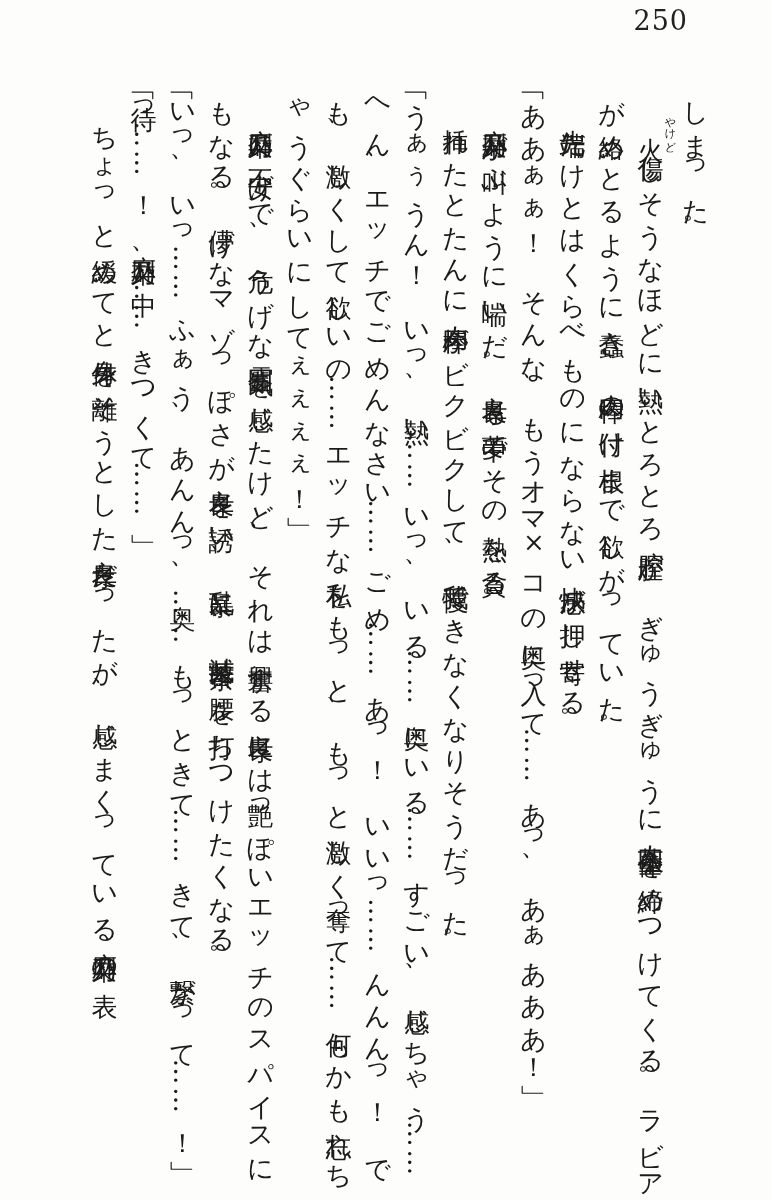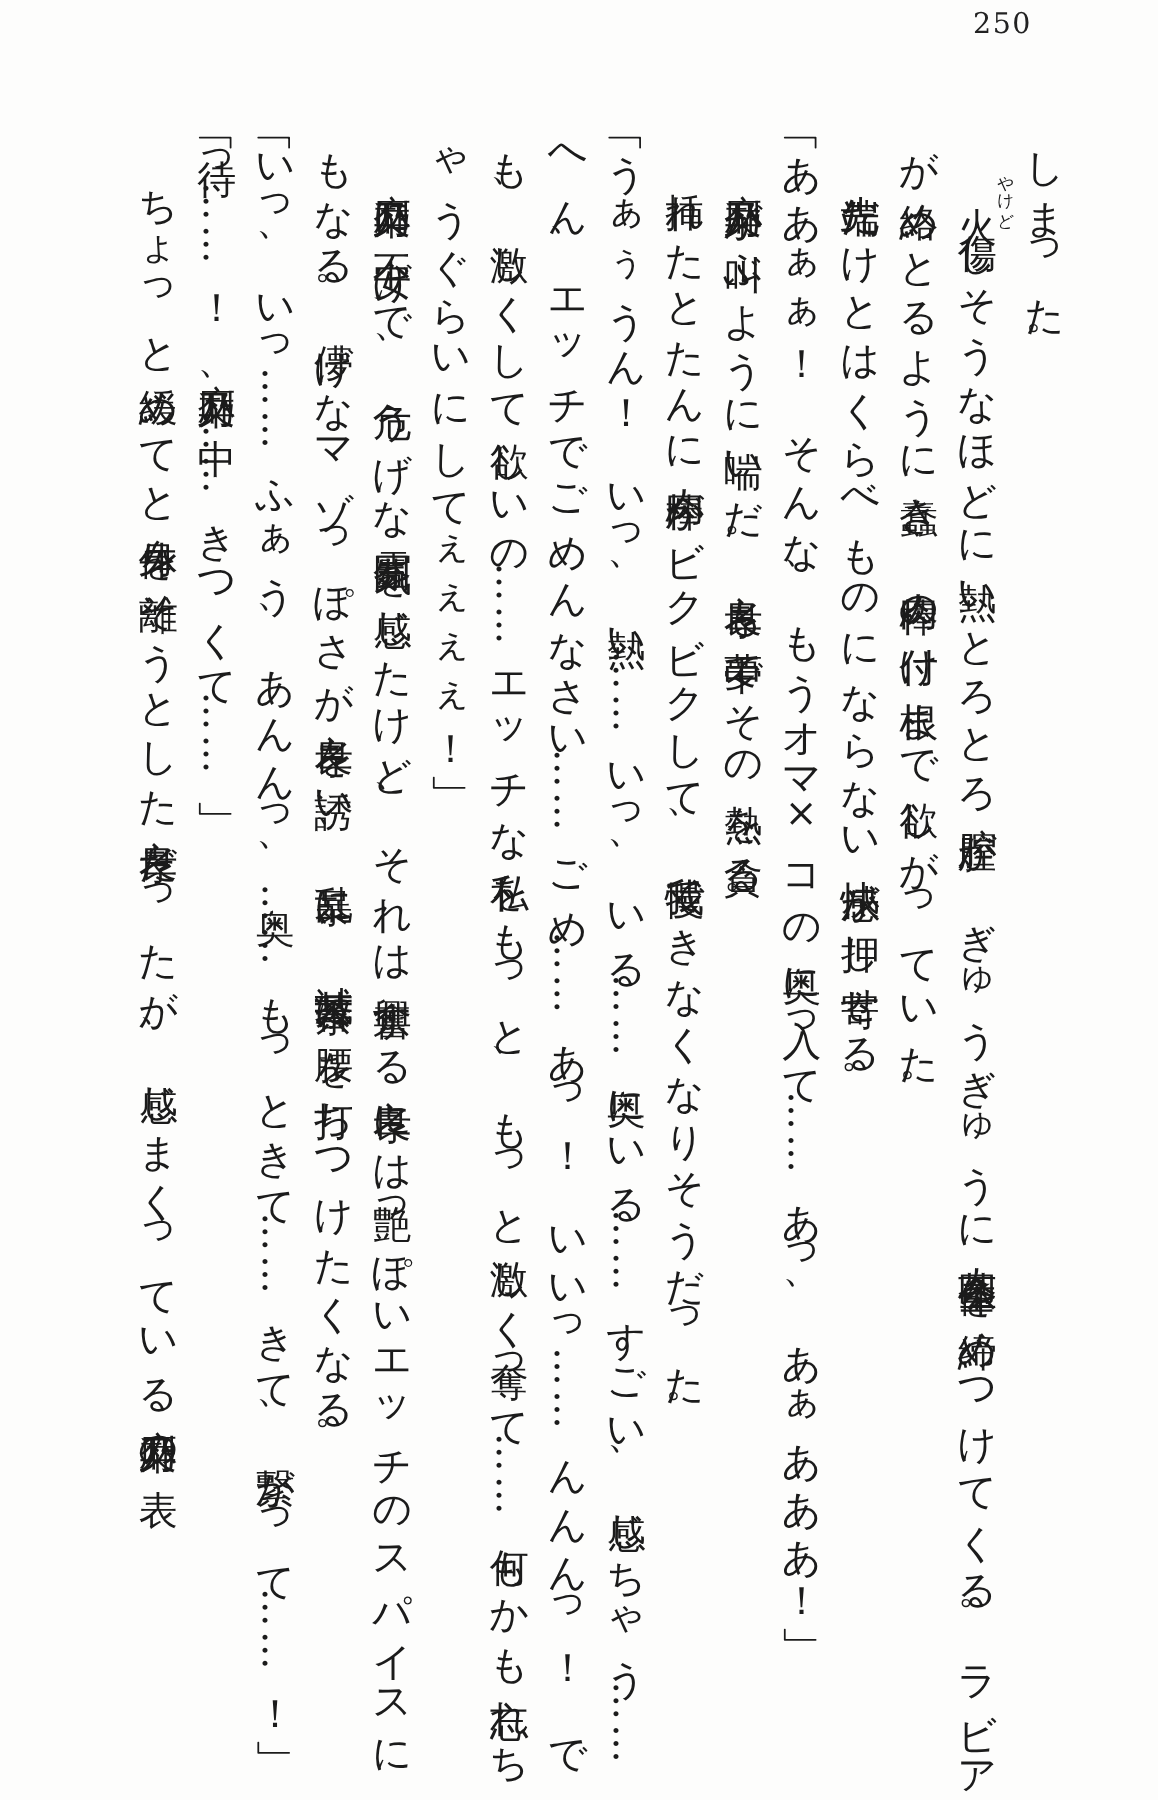--- a/index.html
+++ b/index.html
@@ -12,21 +12,21 @@
     width: 772px;
     height: 1200px;
     background: #fdfdfc;
     overflow: hidden;
     font-family: "DejaVu Serif", "Liberation Serif", serif;
   }
   .page-number {
     position: absolute;
     top: 5px;
     right: 84px;
-    font-size: 19px;
+    font-size: 27px;
     color: #222222;
     letter-spacing: 1px;
     font-family: "DejaVu Serif", "Liberation Serif", serif;
   }
   .text-body {
     position: absolute;
     top: 83px;
     right: 57px;
     height: 1118px;
     writing-mode: vertical-rl;

